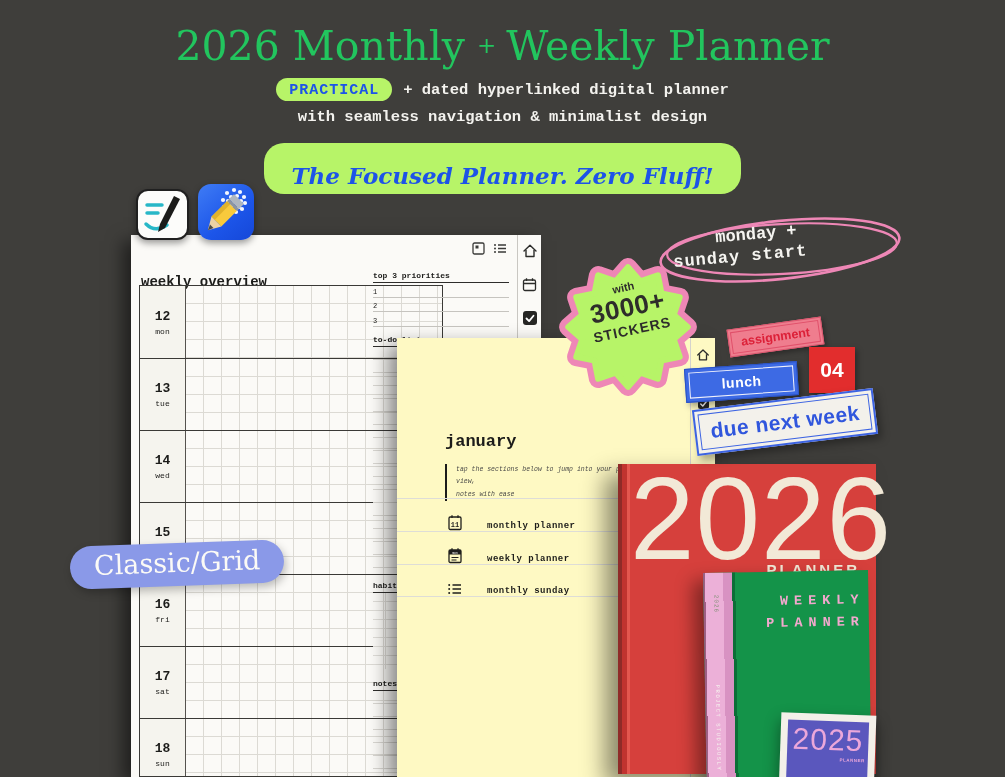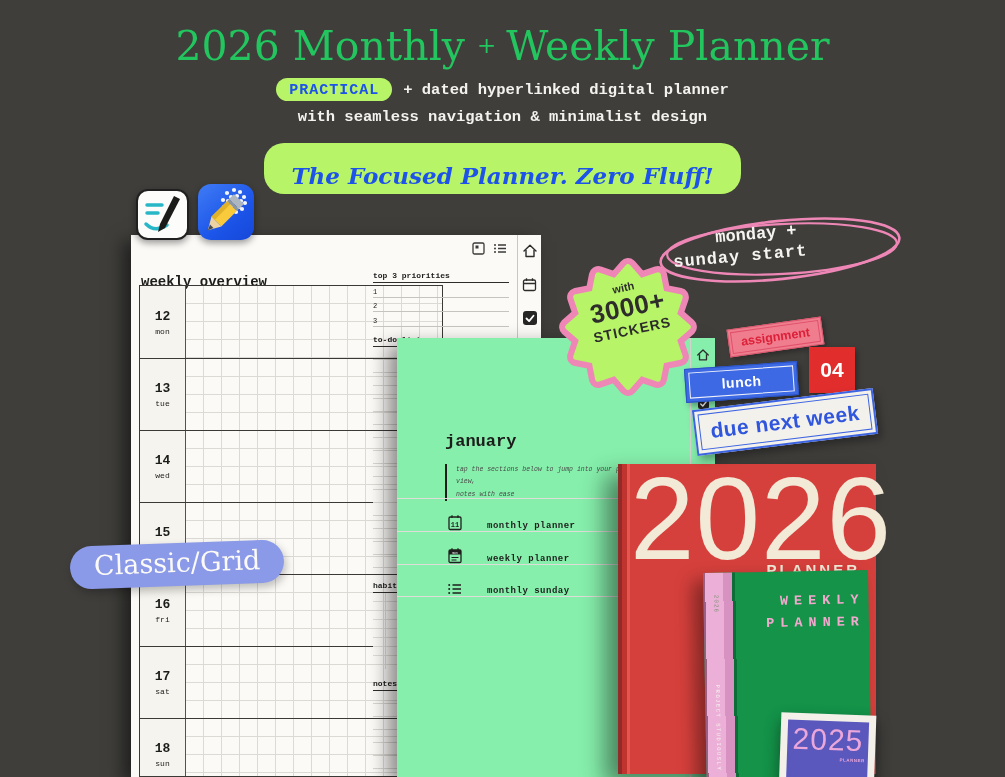--- a/index.html
+++ b/index.html
@@ -61,21 +61,21 @@
       background:repeating-linear-gradient(to bottom, transparent 0 8px, #dedcd7 8px 9px),
                  repeating-linear-gradient(to right, transparent 0 12px, #dedcd7 12px 13px); }
   .wk-h.notes { margin-top:10px; }
   .notes-lines { height:95px; background:repeating-linear-gradient(to bottom, transparent 0 12px, #d8d6d1 12px 13px); }
   .wk-sidebar { position:absolute; right:0; top:0; bottom:0; width:24px; border-left:1px solid #c9c7c2;
                 display:flex; flex-direction:column; align-items:center; padding-top:8px; background:#fbfaf7; }
   .wk-sidebar .sb-cal { margin-top:18px; } .wk-sidebar .sb-chk { margin-top:19px; }
 
   
   .jan { position:absolute; left:397px; top:338px; width:318px; height:439px; z-index:20;
-         background:#86efac; box-shadow:-9px 7px 18px rgba(0,0,0,.45);
+         background:#fef9c3; box-shadow:-9px 7px 18px rgba(0,0,0,.45);
          font-family:"Liberation Mono", monospace; color:#1c1c1a; }
   .jan-sidebar { position:absolute; right:0; top:0; bottom:0; width:25px; border-left:1px solid #d4d2cd;
                  display:flex; flex-direction:column; align-items:center; padding-top:10px; }
   .jan-sidebar .sb-chk { margin-top:36px; }
   .jan-title { position:absolute; left:48px; top:94px; font-size:17px; font-weight:bold; }
   .jan-hint { position:absolute; left:48px; top:126px; border-left:2px solid #1c1c1a; padding-left:9px;
               font-size:6.5px; font-style:italic; color:#4a4a48; line-height:1.9; width:235px; }
   .jan-menu { position:absolute; left:0; right:25px; top:160px; }
   .jan-item { height:33px; border-top:1px solid #deddd7; display:flex; align-items:flex-end;
               padding-left:50px; gap:24px; cursor:pointer; }

